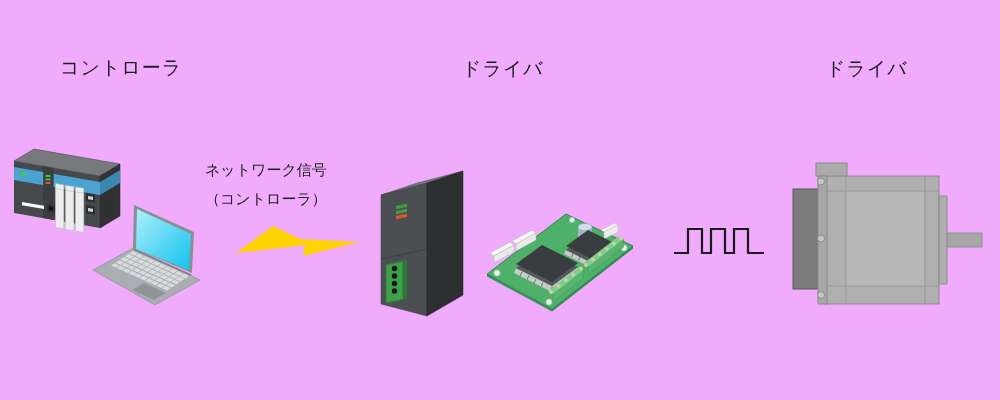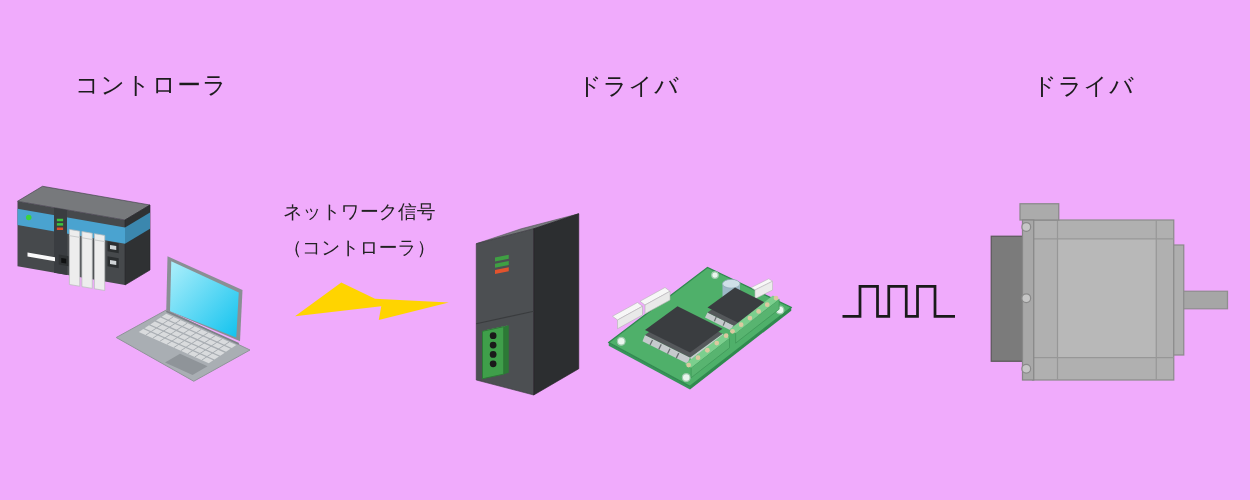--- a/index.html
+++ b/index.html
@@ -2,21 +2,21 @@
 <html><head>
 <meta charset="utf-8">
 <style>
   html,body{margin:0;padding:0;background:#fff;}
   .page{position:relative;width:1000px;height:400px;background:#f0abfc;overflow:hidden;
         font-family:"Liberation Sans","DejaVu Sans",sans-serif;}
   .node-title{position:absolute;font-size:19px;color:#1c1c1c;letter-spacing:1px;white-space:nowrap;}
   #t-controller{left:60px;top:55px;}
   #t-driver{left:462px;top:56px;}
   #t-motor{left:826px;top:56px;}
-  .sig-label{position:absolute;font-size:15px;color:#222;text-align:center;white-space:nowrap;}
+  .sig-label{position:absolute;font-size:15px;color:#222;white-space:nowrap;}
   #net-label{left:205px;top:155px;width:165px;line-height:29px;}
   #drv-label{left:648px;top:183px;width:140px;}
   svg.abs{position:absolute;display:block;}
   #svg-plc{left:10px;top:145px;}
   #svg-laptop{left:92px;top:202px;}
   #svg-bolt{left:234px;top:221px;}
   #svg-driver{left:378px;top:164px;}
   #svg-pcb{left:486px;top:212px;}
   #svg-wave{left:673px;top:226px;}
   #svg-motor{left:790px;top:157px;}

